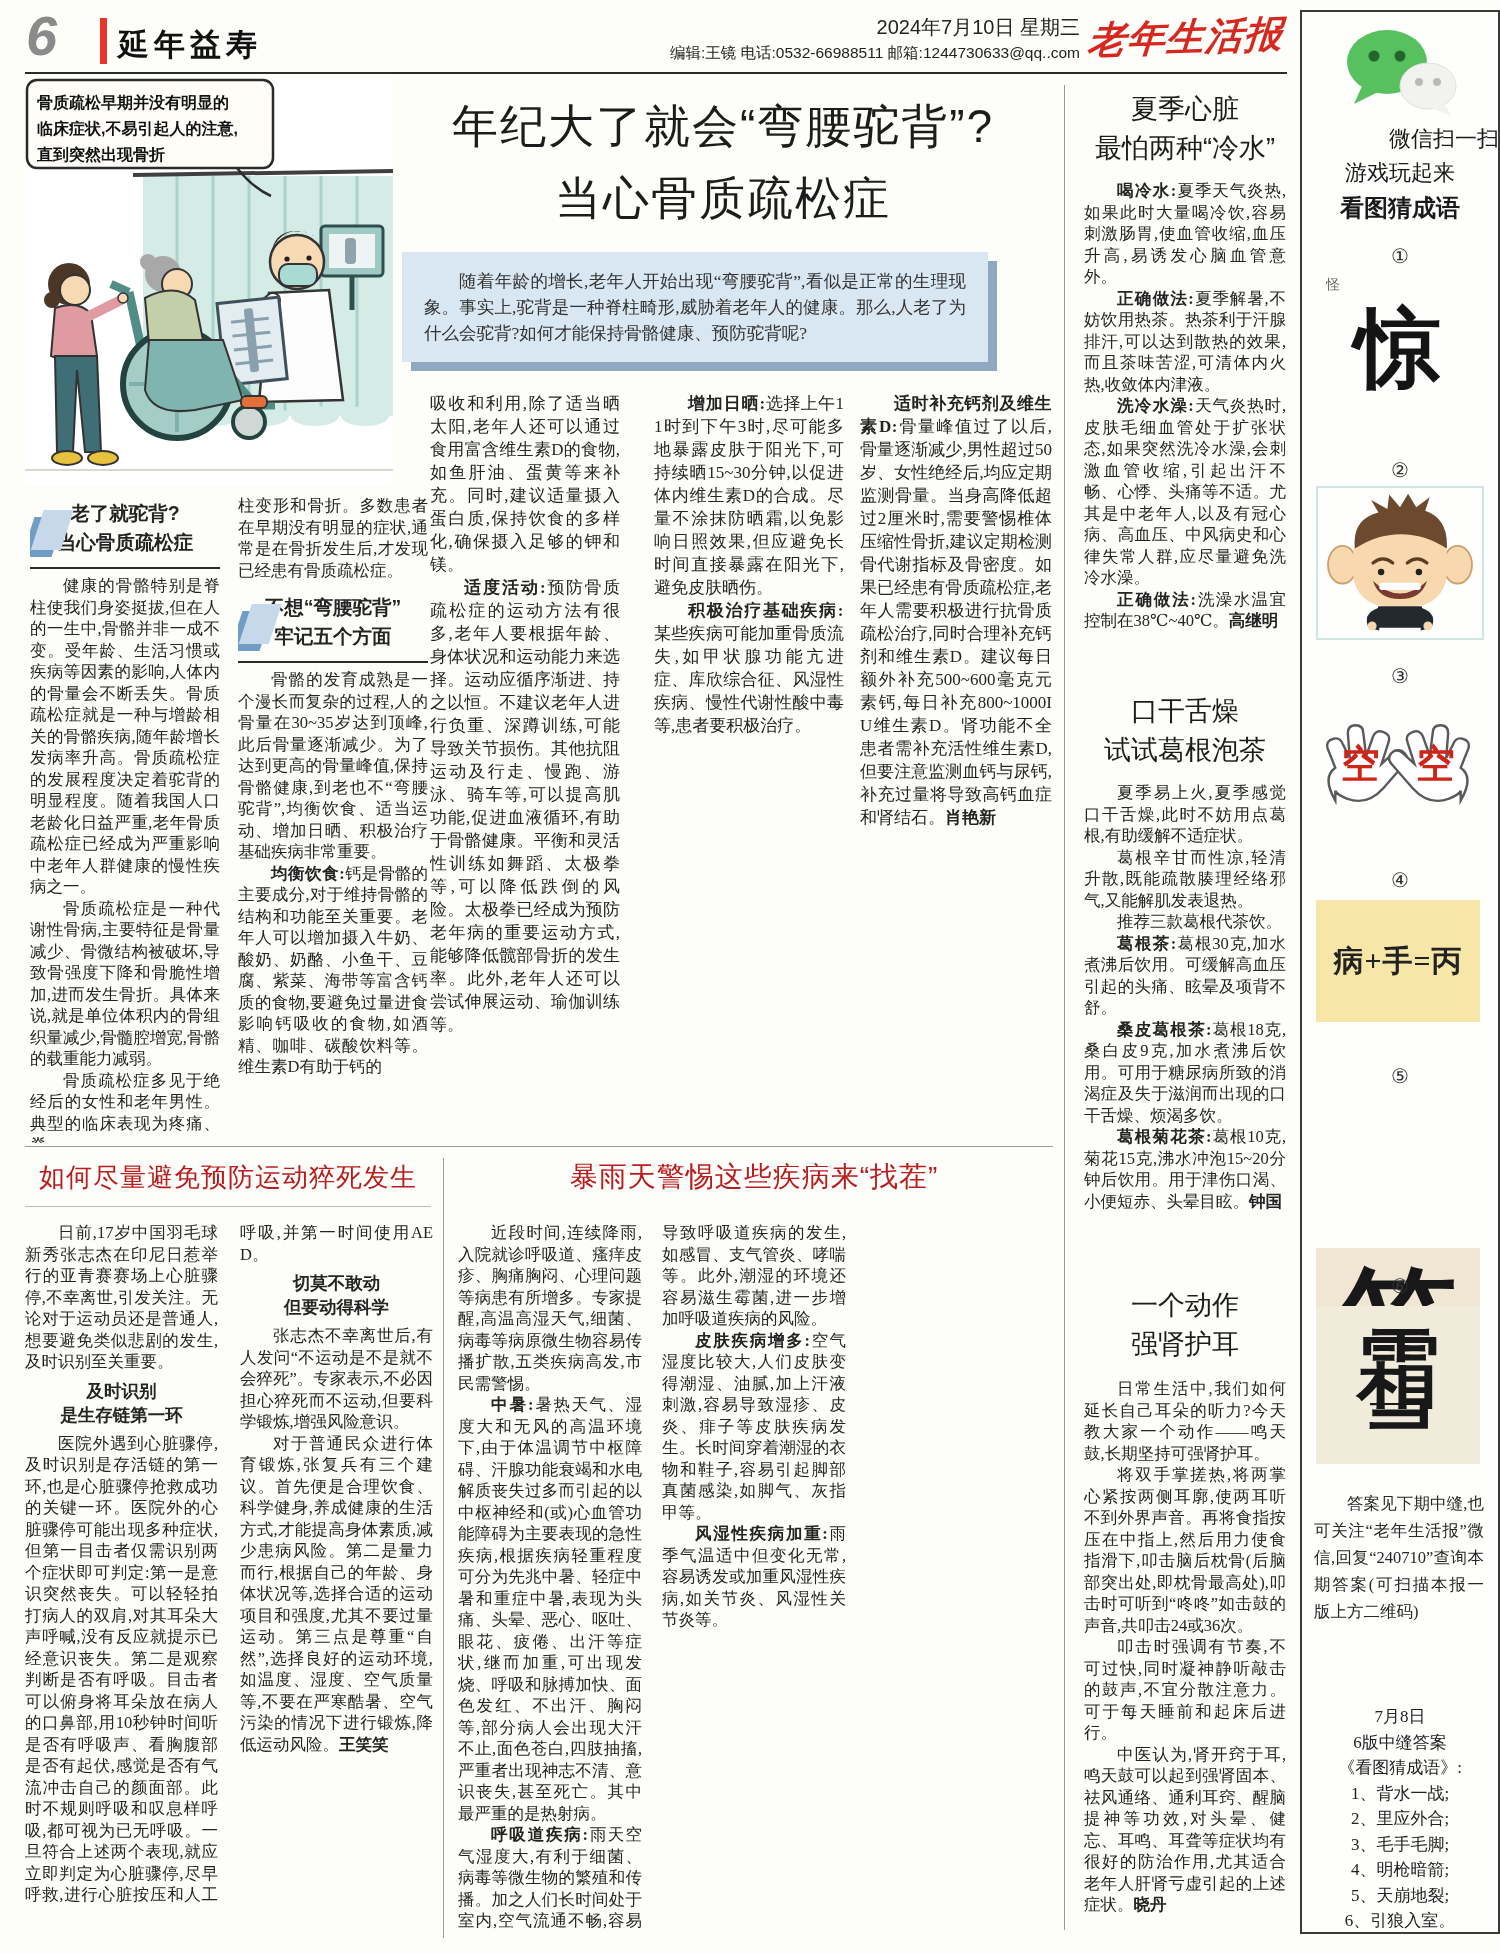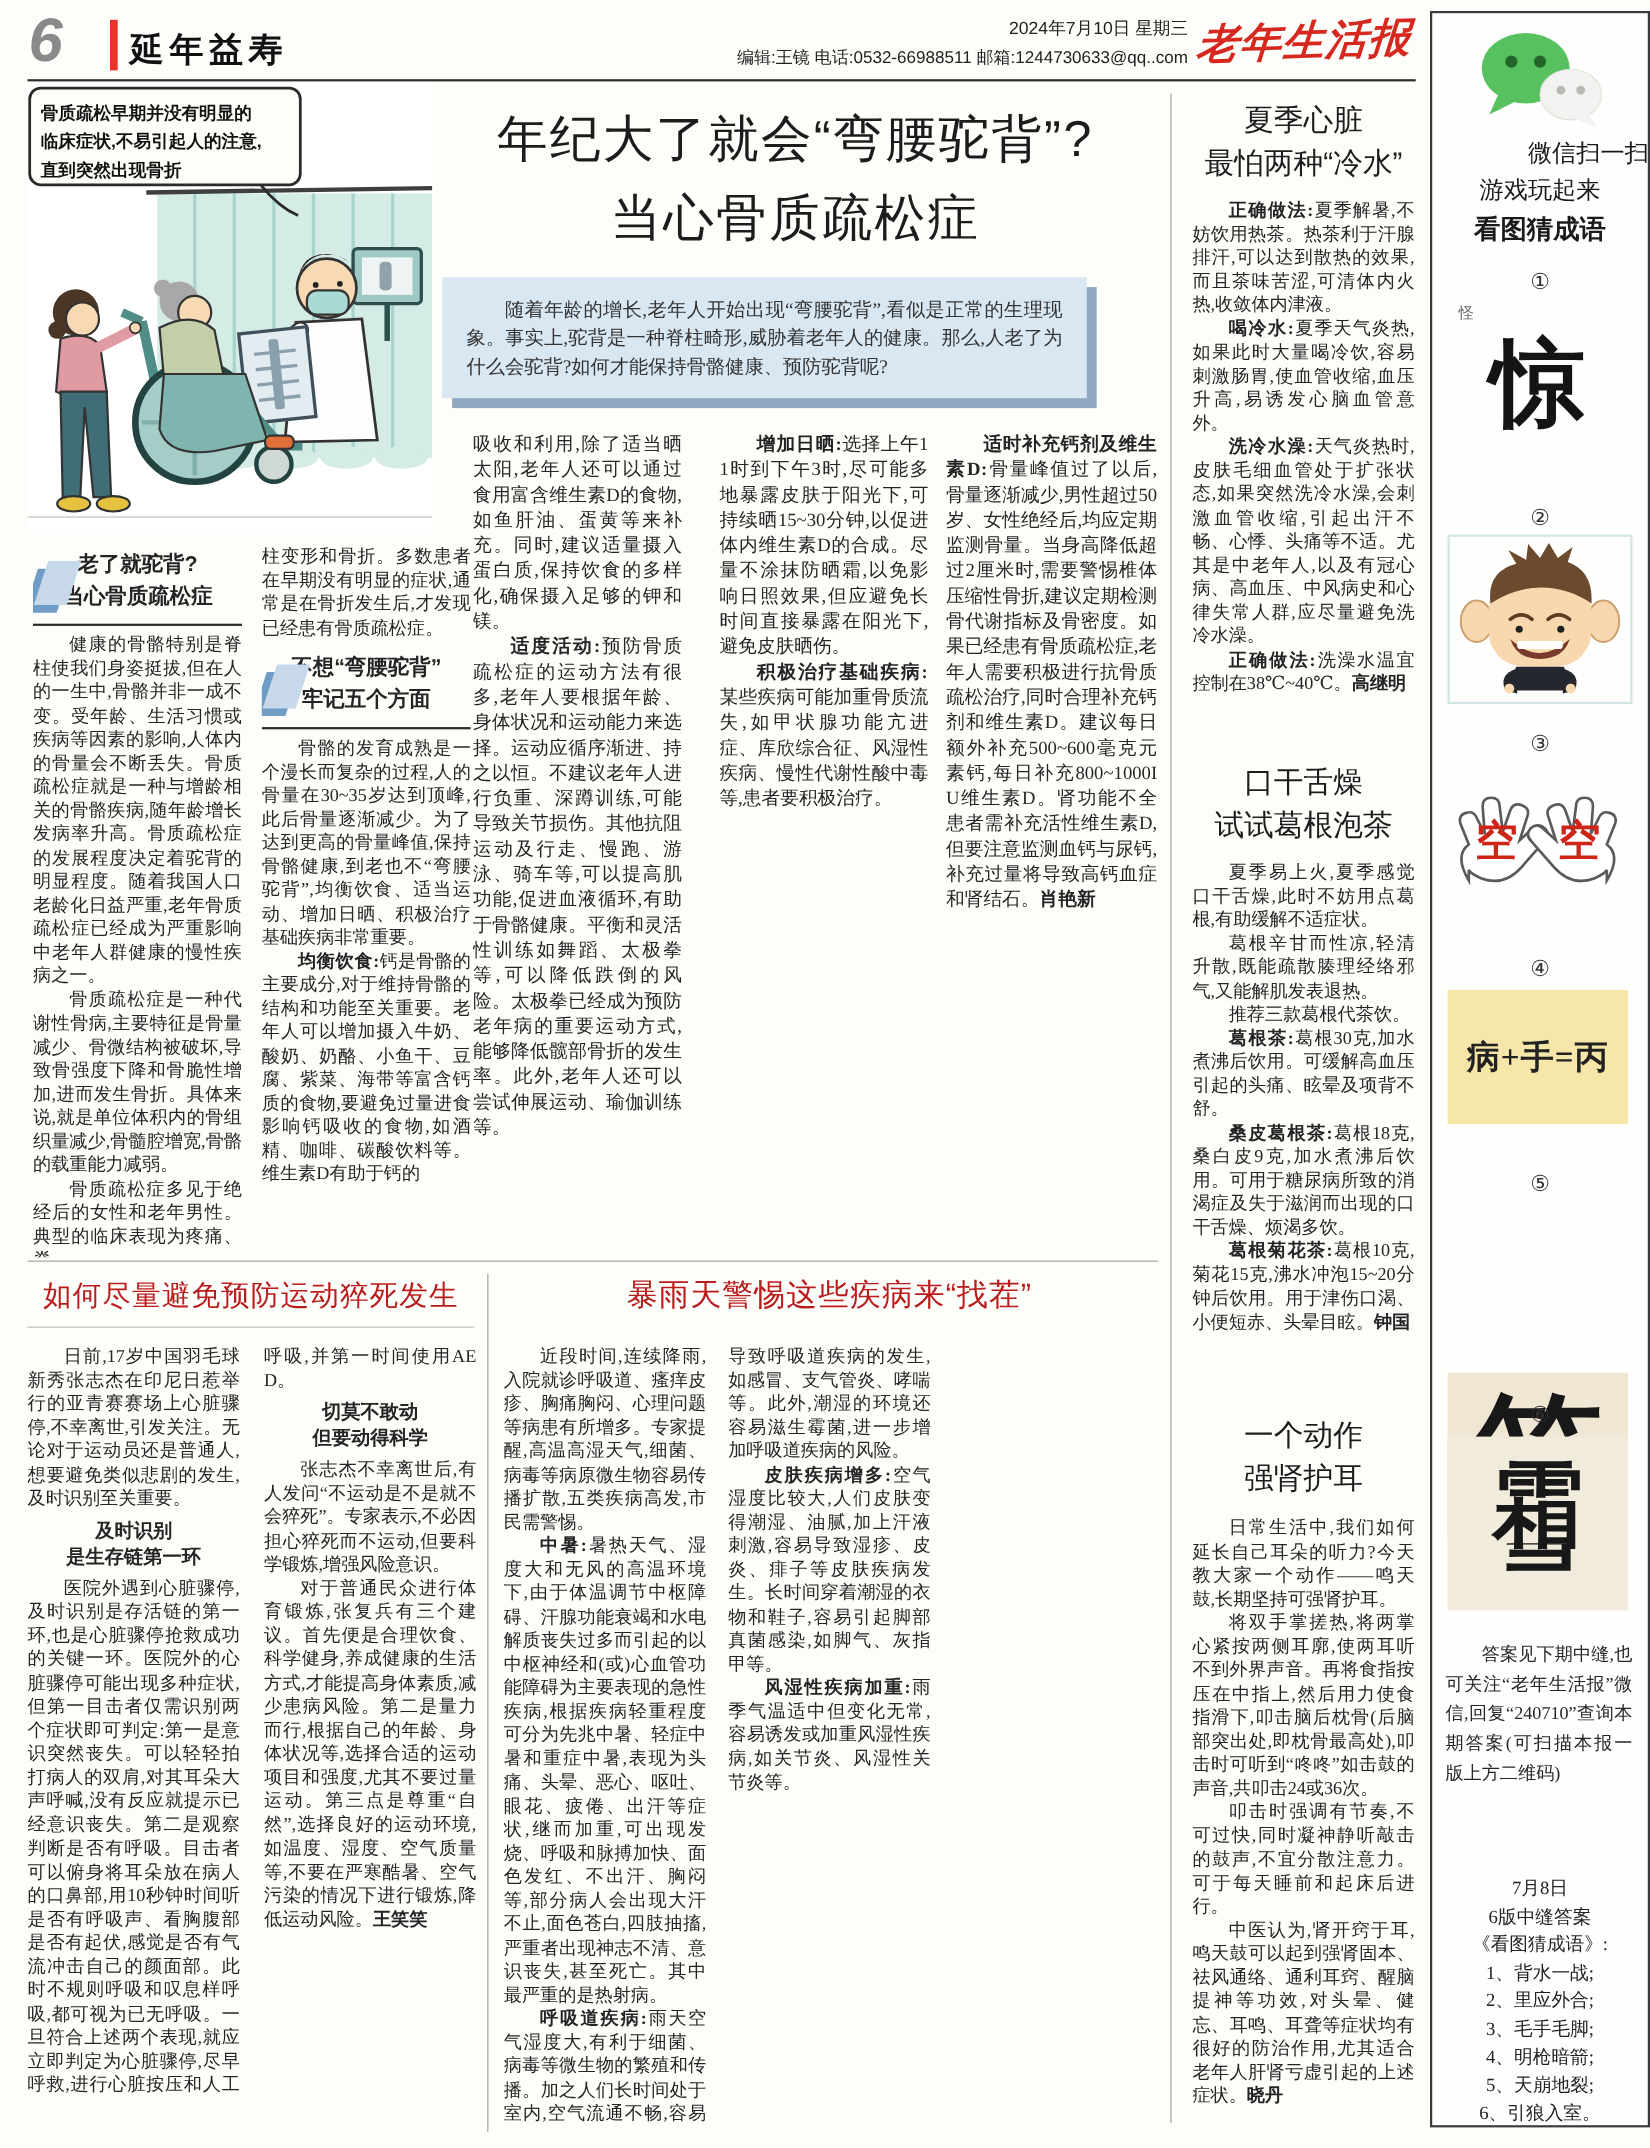--- a/index.html
+++ b/index.html
@@ -5,21 +5,21 @@
   html,body{margin:0;padding:0;background:#e9e9e5;}
   #canvas{position:relative;width:1500px;height:1953px;background:#fdfdfa;margin:0 auto;
     font-family:"Liberation Serif","DejaVu Serif",serif;color:#262626;overflow:hidden;}
   .sans{font-family:"Liberation Sans","DejaVu Sans",sans-serif;}
   .abs{position:absolute;}
   
   #pagenum{left:26px;top:8px;font-size:56px;font-style:italic;color:#8a8a8a;font-weight:600;line-height:56px;}
   #redbar{left:100px;top:18px;width:7px;height:46px;background:#e8342a;}
   #secname{left:118px;top:24px;font-size:31px;font-weight:700;letter-spacing:5px;color:#111;}
   #meta{left:470px;top:14px;width:610px;text-align:right;line-height:26px;}
-  #dateline{font-size:16px;color:#222;}
+  #dateline{font-size:20px;color:#222;}
   #editorline{font-size:15.5px;color:#222;}
   #masthead{left:1088px;top:12px;width:200px;font-size:38px;color:#d6281f;font-weight:700;
     font-style:italic;transform:skewX(-6deg) rotate(-2deg);letter-spacing:1px;white-space:nowrap;}
   .hrule{background:#2b2b2b;height:2px;}
   .vrule{background:#9a9a9a;width:1px;}
   
   .hl{left:398px;width:650px;text-align:center;font-size:46px;letter-spacing:2px;color:#1c1c1c;
       font-family:"Liberation Sans","DejaVu Sans",sans-serif;font-weight:400;white-space:nowrap;}
   #ledewrap{left:402px;top:252px;width:586px;}
   #ledebox{background:#d9e7f3;box-shadow:9px 9px 0 #8fa9c2;padding:16px 22px;}
@@ -222,22 +222,22 @@
 
   <div class="abs vrule" style="left:1064px;top:85px;height:1845px;"></div>
   <div class="abs" style="left:25px;top:1146px;width:1028px;height:1px;background:#9a9a9a;"></div>
   <div class="abs vrule" style="left:443px;top:1158px;height:780px;"></div>
 
   <div class="abs rtitle" style="top:90px;">
     <div>夏季心脏</div>
     <div>最怕两种“冷水”</div>
   </div>
   <div class="abs rbody col" style="top:180px;height:496px;">
+    <p><b class="lbl">喝冷水:</b><span>夏季天气炎热,如果此时大量喝冷饮,容易刺激肠胃,使血管收缩,血压升高,易诱发心脑血管意外。</span></p>
     <p><b class="lbl">正确做法:</b><span>夏季解暑,不妨饮用热茶。热茶利于汗腺排汗,可以达到散热的效果,而且茶味苦涩,可清体内火热,收敛体内津液。</span></p>
-    <p><b class="lbl">喝冷水:</b><span>夏季天气炎热,如果此时大量喝冷饮,容易刺激肠胃,使血管收缩,血压升高,易诱发心脑血管意外。</span></p>
     <p><b class="lbl">洗冷水澡:</b><span>天气炎热时,皮肤毛细血管处于扩张状态,如果突然洗冷水澡,会刺激血管收缩,引起出汗不畅、心悸、头痛等不适。尤其是中老年人,以及有冠心病、高血压、中风病史和心律失常人群,应尽量避免洗冷水澡。</span></p>
     <p><b class="lbl">正确做法:</b><span>洗澡水温宜控制在38℃~40℃。</span><span class="sig">高继明</span></p>
   </div>
 
   <div class="abs rtitle" style="top:692px;">
     <div>口干舌燥</div>
     <div>试试葛根泡茶</div>
   </div>
   <div class="abs rbody col" style="top:782px;height:482px;">
     <p>夏季易上火,夏季感觉口干舌燥,此时不妨用点葛根,有助缓解不适症状。</p>

